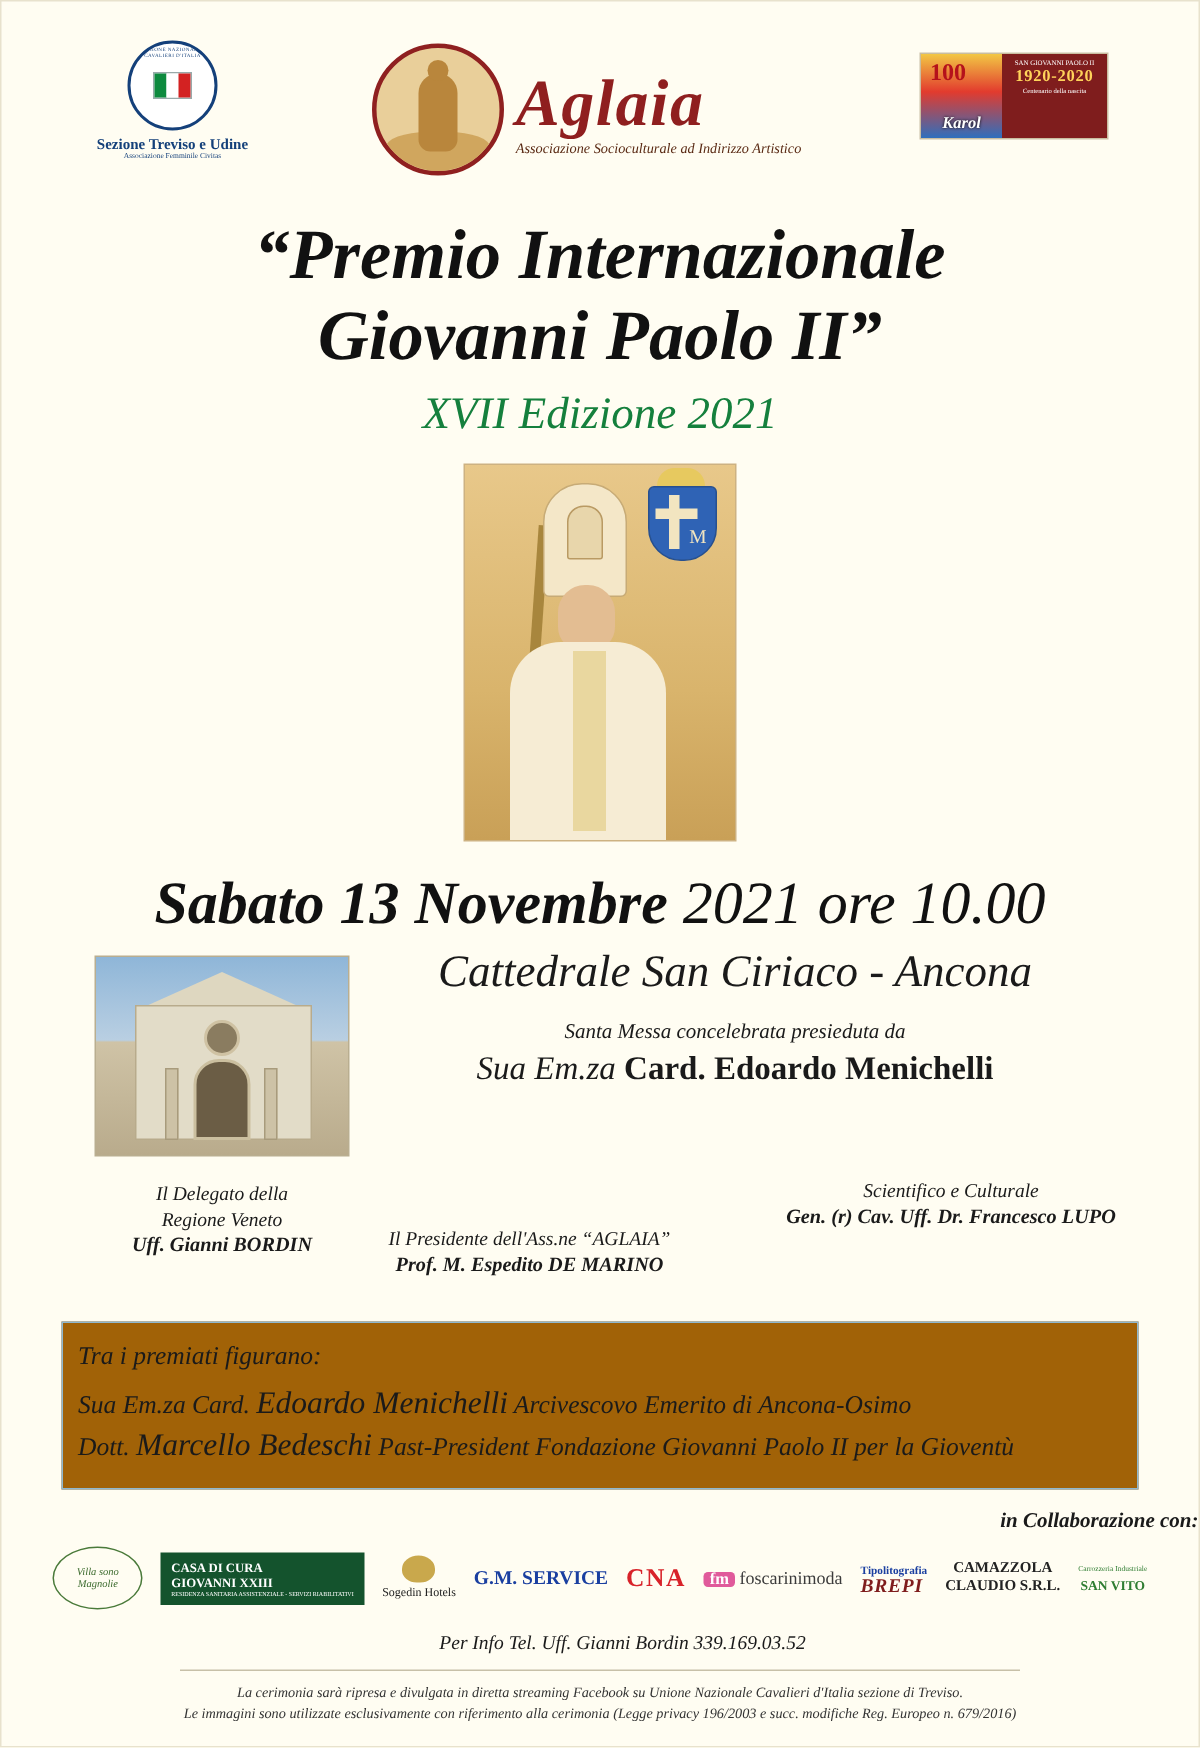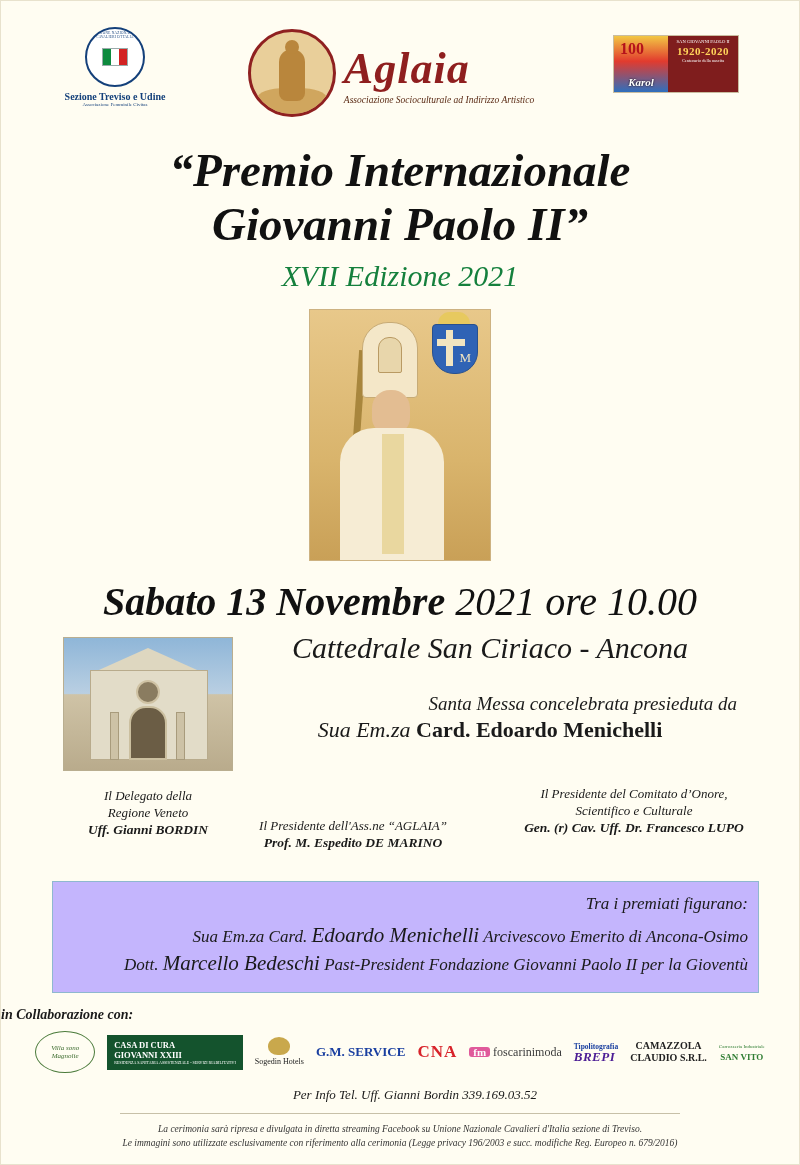--- a/index.html
+++ b/index.html
@@ -395,23 +395,22 @@
   }
   .venue-sub {
     font-family: "Liberation Serif", serif;
     font-style: italic;
     font-size: 19px;
     margin-top: 2px;
   }
   .mass-line {
     font-family: "Liberation Serif", serif;
     font-style: italic;
-    font-size: 19px;
-    margin-top: 28px;
-    text-align: right;
+    font-size: 14px;
+    margin-top: 16px;
   }
   .cardinal-line {
     font-family: "Liberation Serif", serif;
     font-size: 22px;
     margin-top: 2px;
   }
   .cardinal-line .it { font-style: italic; }
   .cardinal-line .bd { font-weight: bold; }
 
   
@@ -432,44 +431,44 @@
   .sig .name {
     font-weight: bold;
     font-size: 13.5px;
   }
   .sig-left  { left: 52px;  top: 4px;  width: 190px; }
   .sig-mid   { left: 232px; top: 34px; width: 240px; }
   .sig-right { right: 40px; top: 2px;  width: 250px; }
 
   
   .awards {
-    margin: 6px 40px 0 51px;
+    margin: 6px 40px 0 40px;
     border: 1px solid #8fb8cf;
-    background: #c4b5fd;
+    background: #a16207;
     padding: 12px 10px 14px 10px;
-    text-align: right;
+    text-align: left;
   }
   .awards-head {
     font-style: italic;
     font-size: 17px;
     margin-bottom: 8px;
   }
   .awards-row {
     font-size: 17px;
     line-height: 26px;
     font-style: italic;
   }
   .awards-row .big {
     font-size: 21px;
     font-style: italic;
   }
 
   
   .collab-head {
-    text-align: left;
+    text-align: right;
     font-style: italic;
     font-weight: bold;
     font-size: 14px;
     margin-top: 14px;
   }
   .sponsors {
     display: flex;
     align-items: center;
     justify-content: center;
     gap: 12px;
@@ -508,21 +507,21 @@
   .sp-gm { color: #1a3fa0; font-weight: bold; font-size: 13px; }
   .sp-cna { color: #d8232a; font-weight: bold; font-size: 17px; letter-spacing: 1px; }
   .sp-fm { font-size: 12px; }
   .sp-fm .badge {
     display: inline-block; background: #e05a9b; color: #fff;
     padding: 0 4px; border-radius: 3px; font-weight: bold; font-size: 11px;
   }
   .sp-fm .txt { color: #3b3b3b; font-size: 12px; }
   .sp-tipo { text-align: left; }
   .sp-tipo .t1 { font-size: 7.5px; color: #1a3fa0; font-weight: bold; }
-  .sp-tipo .t2 { font-size: 13px; color: #4c1d95; font-weight: bold; font-style: italic; letter-spacing: .5px; }
+  .sp-tipo .t2 { font-size: 13px; color: #7f1d1d; font-weight: bold; font-style: italic; letter-spacing: .5px; }
   .sp-cam { font-size: 10px; font-weight: bold; line-height: 12px; text-align: center; }
   .sp-sanvito { color: #2f7d32; font-size: 9px; font-weight: bold; }
   .sp-sanvito .small { font-size: 5px; font-weight: normal; color: #2f7d32; }
 
   .info-line {
     text-align: center;
     font-style: italic;
     font-size: 13px;
     margin-top: 14px;
     padding-left: 30px;
@@ -637,21 +636,20 @@
     <div class="sig sig-left">
       <div>Il Delegato della</div>
       <div>Regione Veneto</div>
       <div class="name">Uff. Gianni BORDIN</div>
     </div>
     <div class="sig sig-mid">
       <div>Il Presidente dell'Ass.ne “AGLAIA”</div>
       <div class="name">Prof. M. Espedito DE MARINO</div>
     </div>
     <div class="sig sig-right">
-      <div>Il Presidente del Comitato d’Onore,</div>
       <div>Scientifico e Culturale</div>
       <div class="name">Gen. (r) Cav. Uff. Dr. Francesco LUPO</div>
     </div>
   </div>
 
   <div class="awards">
     <div class="awards-head">Tra i premiati figurano:</div>
     <div class="awards-row">
       <span>Sua Em.za Card. </span><span class="big">Edoardo Menichelli</span><span> Arcivescovo Emerito di Ancona-Osimo</span>
     </div>

